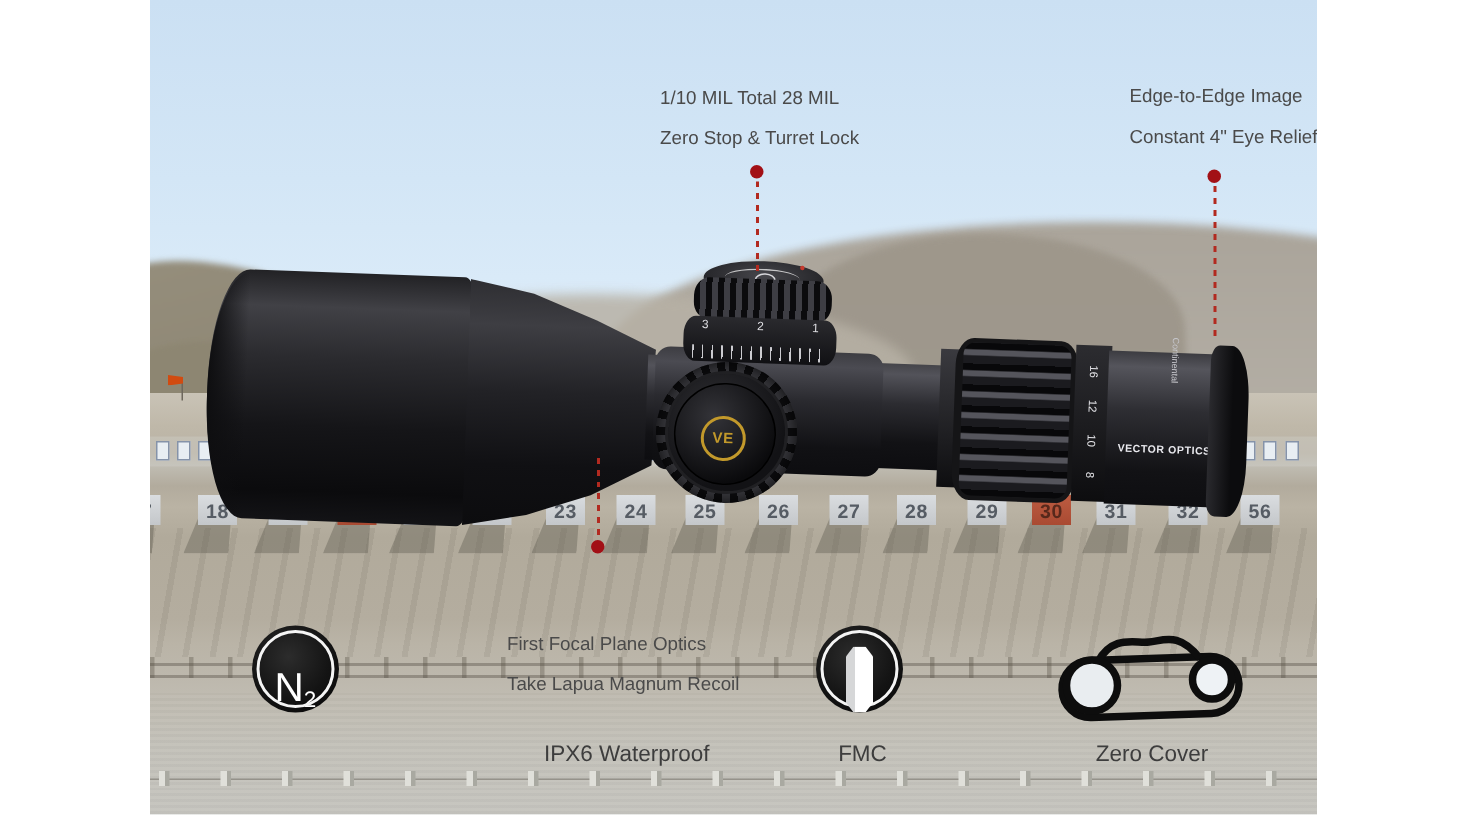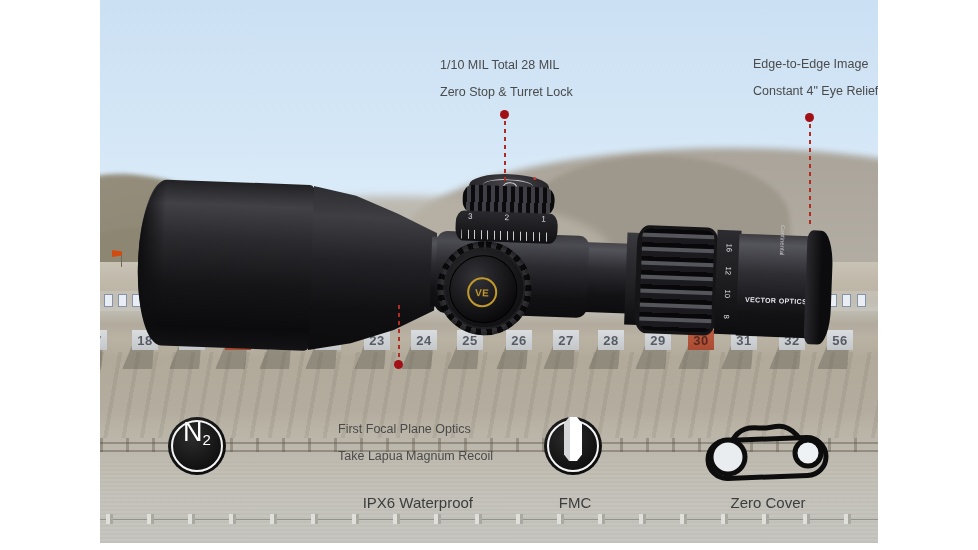--- a/index.html
+++ b/index.html
@@ -92,21 +92,21 @@
     background:linear-gradient(90deg,#2a2a2e,#0c0c0e 60%);}
   
   .callout{position:absolute;z-index:8;color:#4a4a4a;font-size:12.5px;}
   .callout .l{margin-bottom:13px;white-space:nowrap;}
   .dot{position:absolute;width:9px;height:9px;border-radius:50%;background:#a21016;z-index:8;}
   .dash{position:absolute;width:2px;z-index:7;
     background:repeating-linear-gradient(180deg,#b22a20 0 4px,rgba(0,0,0,0) 4px 8px);}
   
   .fcircle{position:absolute;width:58px;height:58px;border-radius:50%;z-index:9;
     background:radial-gradient(circle at 42% 36%,#2c2c2c 0%,#141414 55%,#050505 100%);
-    display:flex;align-items:flex-start;justify-content:center;}
+    display:flex;align-items:flex-end;justify-content:center;}
   .fcircle::before{content:'';position:absolute;inset:3px;border:2px solid #f4f4f4;border-radius:50%;}
   .ic-n2{color:#fff;font-size:27px;}
   .ic-n2 .sub{font-size:15px;vertical-align:-4px;}
   .ic-ipx6{color:#fff;font-size:19px;transform:scaleX(.9);letter-spacing:0;}
   .lens{width:18px;height:44px;background:linear-gradient(90deg,#d6d7d8 0 32%,#ffffff 32%);
     clip-path:polygon(28% 0%,72% 0%,100% 15%,100% 85%,72% 100%,28% 100%,0% 85%,0% 15%);}
   .lenscover{position:absolute;z-index:9;}
   .flabel{position:absolute;top:494px;width:170px;text-align:center;font-size:15px;color:#3d3d3d;z-index:9;white-space:nowrap;}
 </style>
 </head>

